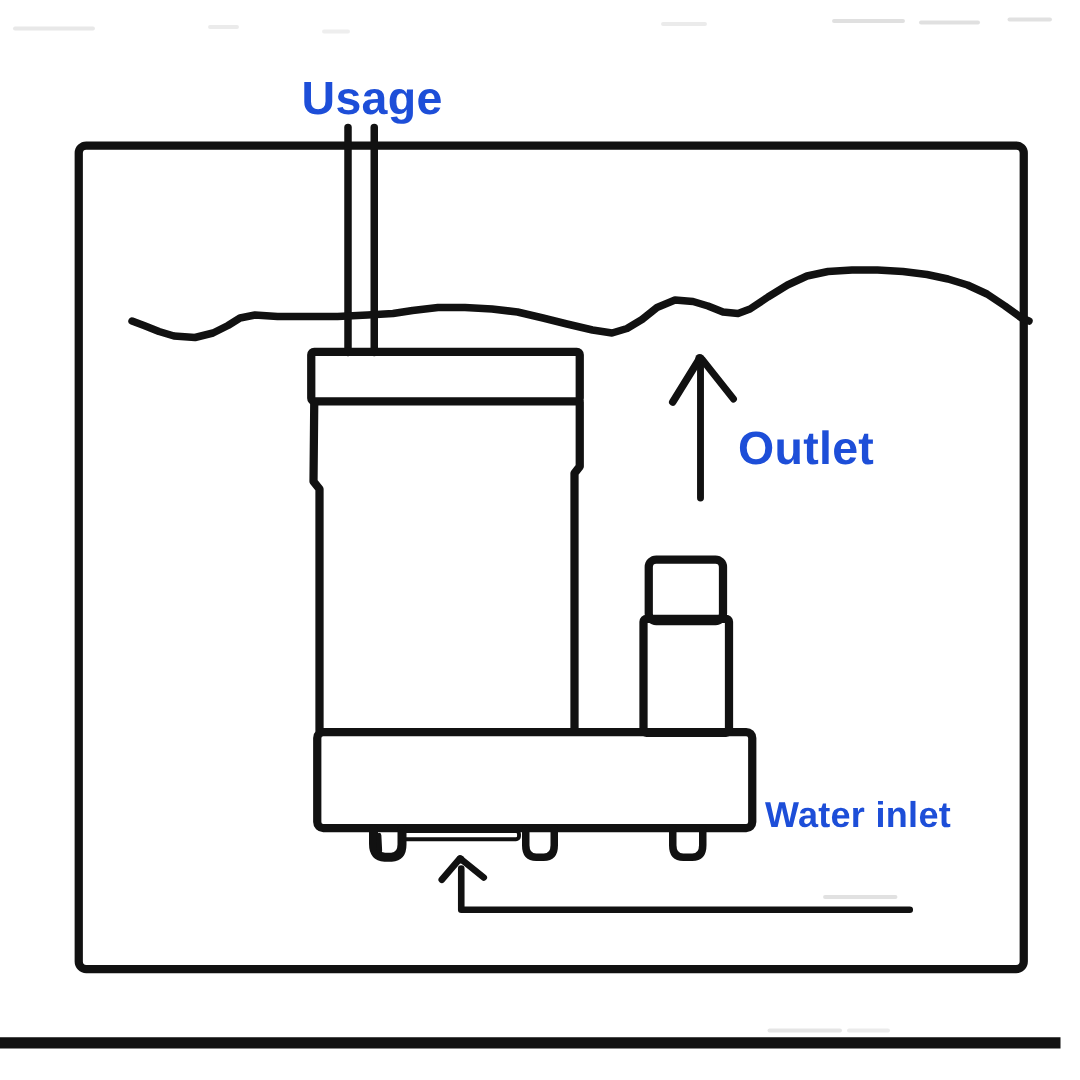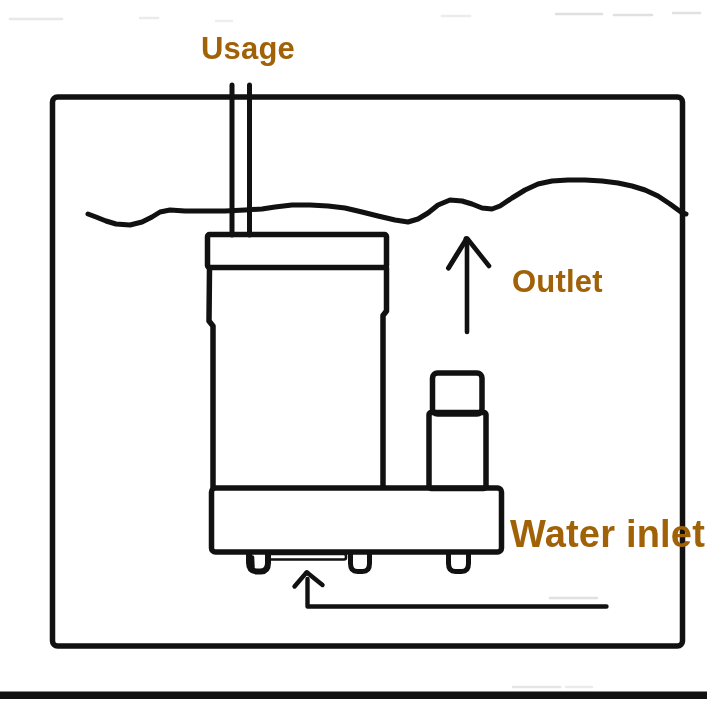--- a/index.html
+++ b/index.html
@@ -15,31 +15,32 @@
     overflow: hidden;
     font-family: "Liberation Sans", sans-serif;
   }
   .stage svg {
     position: absolute;
     left: 0;
     top: 0;
   }
   .diagram-label {
     position: absolute;
-    color: #a16207;
+    color: #1d4ed8;
     font-weight: 700;
     line-height: 1;
     white-space: nowrap;
     letter-spacing: 0.2px;
     user-select: none;
+    margin-top: 17px;
   }
   .label-usage       { left: 201px; top: 33px;  font-size: 31px; }
   .label-water-tank  { left: 288px; top: 131px; font-size: 34px; }
-  .label-outlet      { left: 512px; top: 266px; font-size: 31px; }
-  .label-water-inlet { left: 510px; top: 515px; font-size: 38px; }
+  .label-outlet      { left: 492px; top: 266px; font-size: 31px; }
+  .label-water-inlet { left: 510px; top: 515px; font-size: 24px; }
 </style>
 </head>
 <body>
 
 <div class="stage">
 
   <svg width="720" height="720" viewBox="0 0 720 720">
 
     <g fill="none" stroke-width="2.6" stroke-linecap="round" stroke="#dedede">
       <path d="M 10 19 H 62" opacity="0.7"></path>

